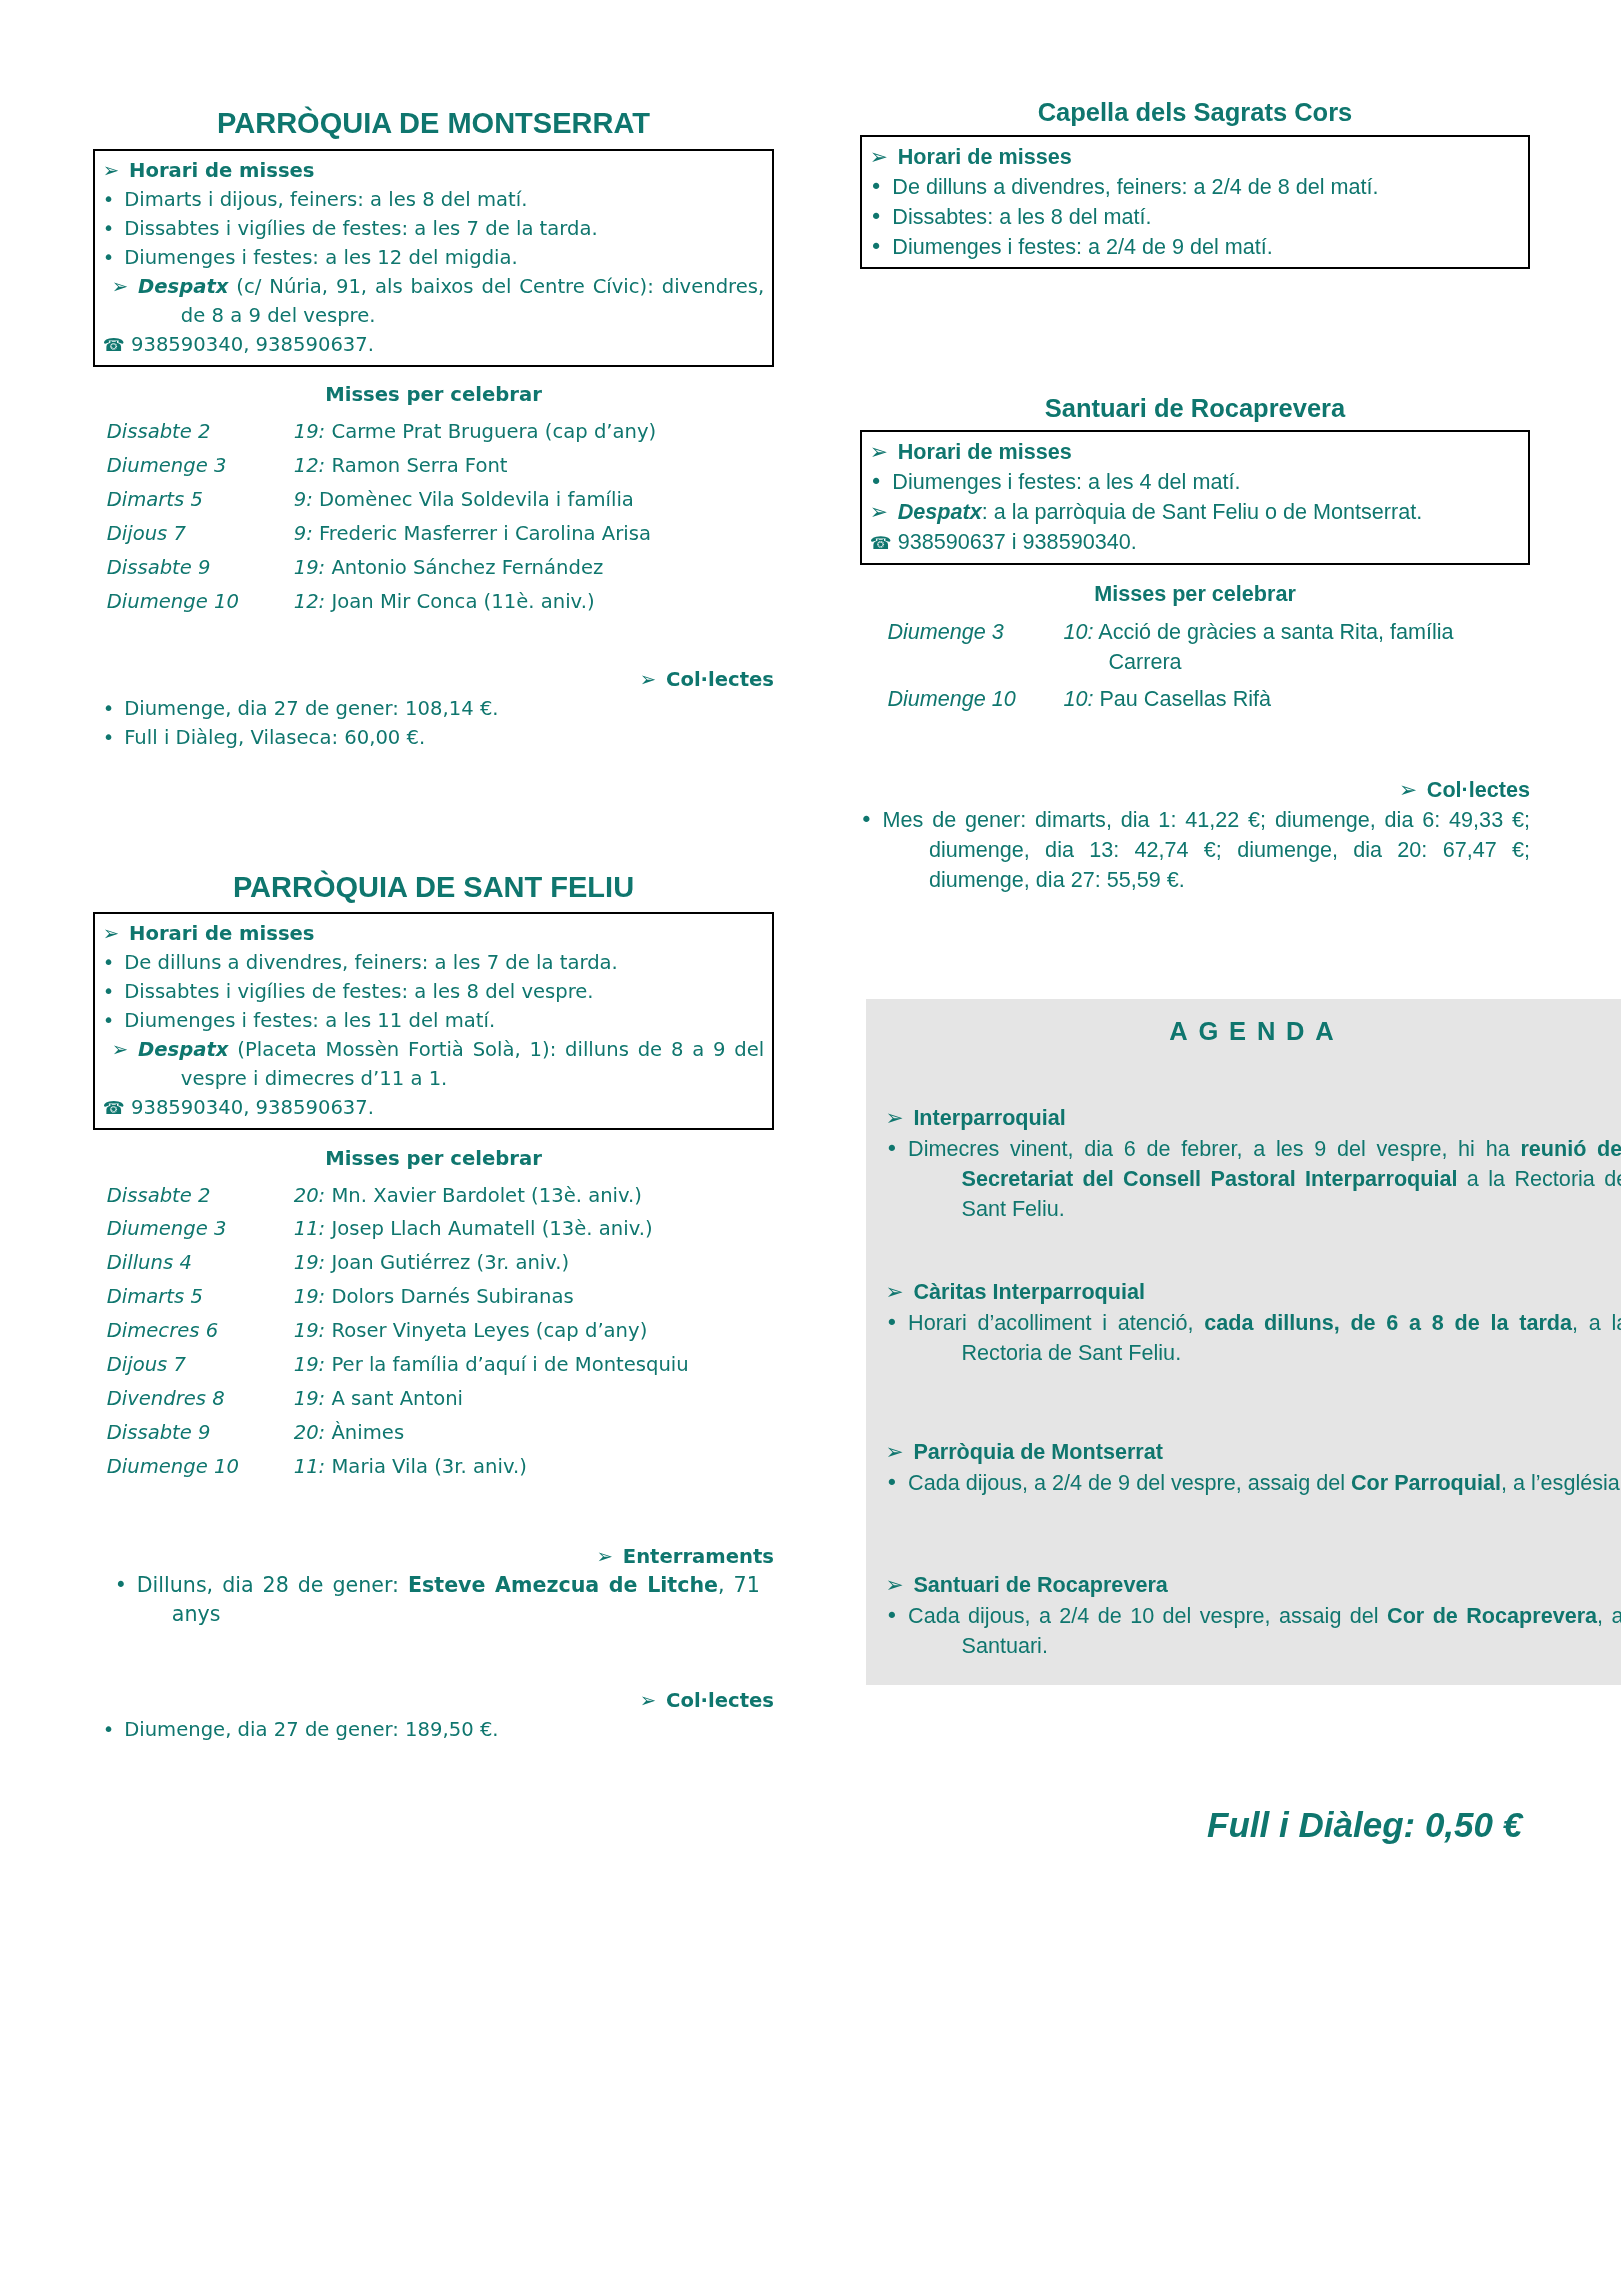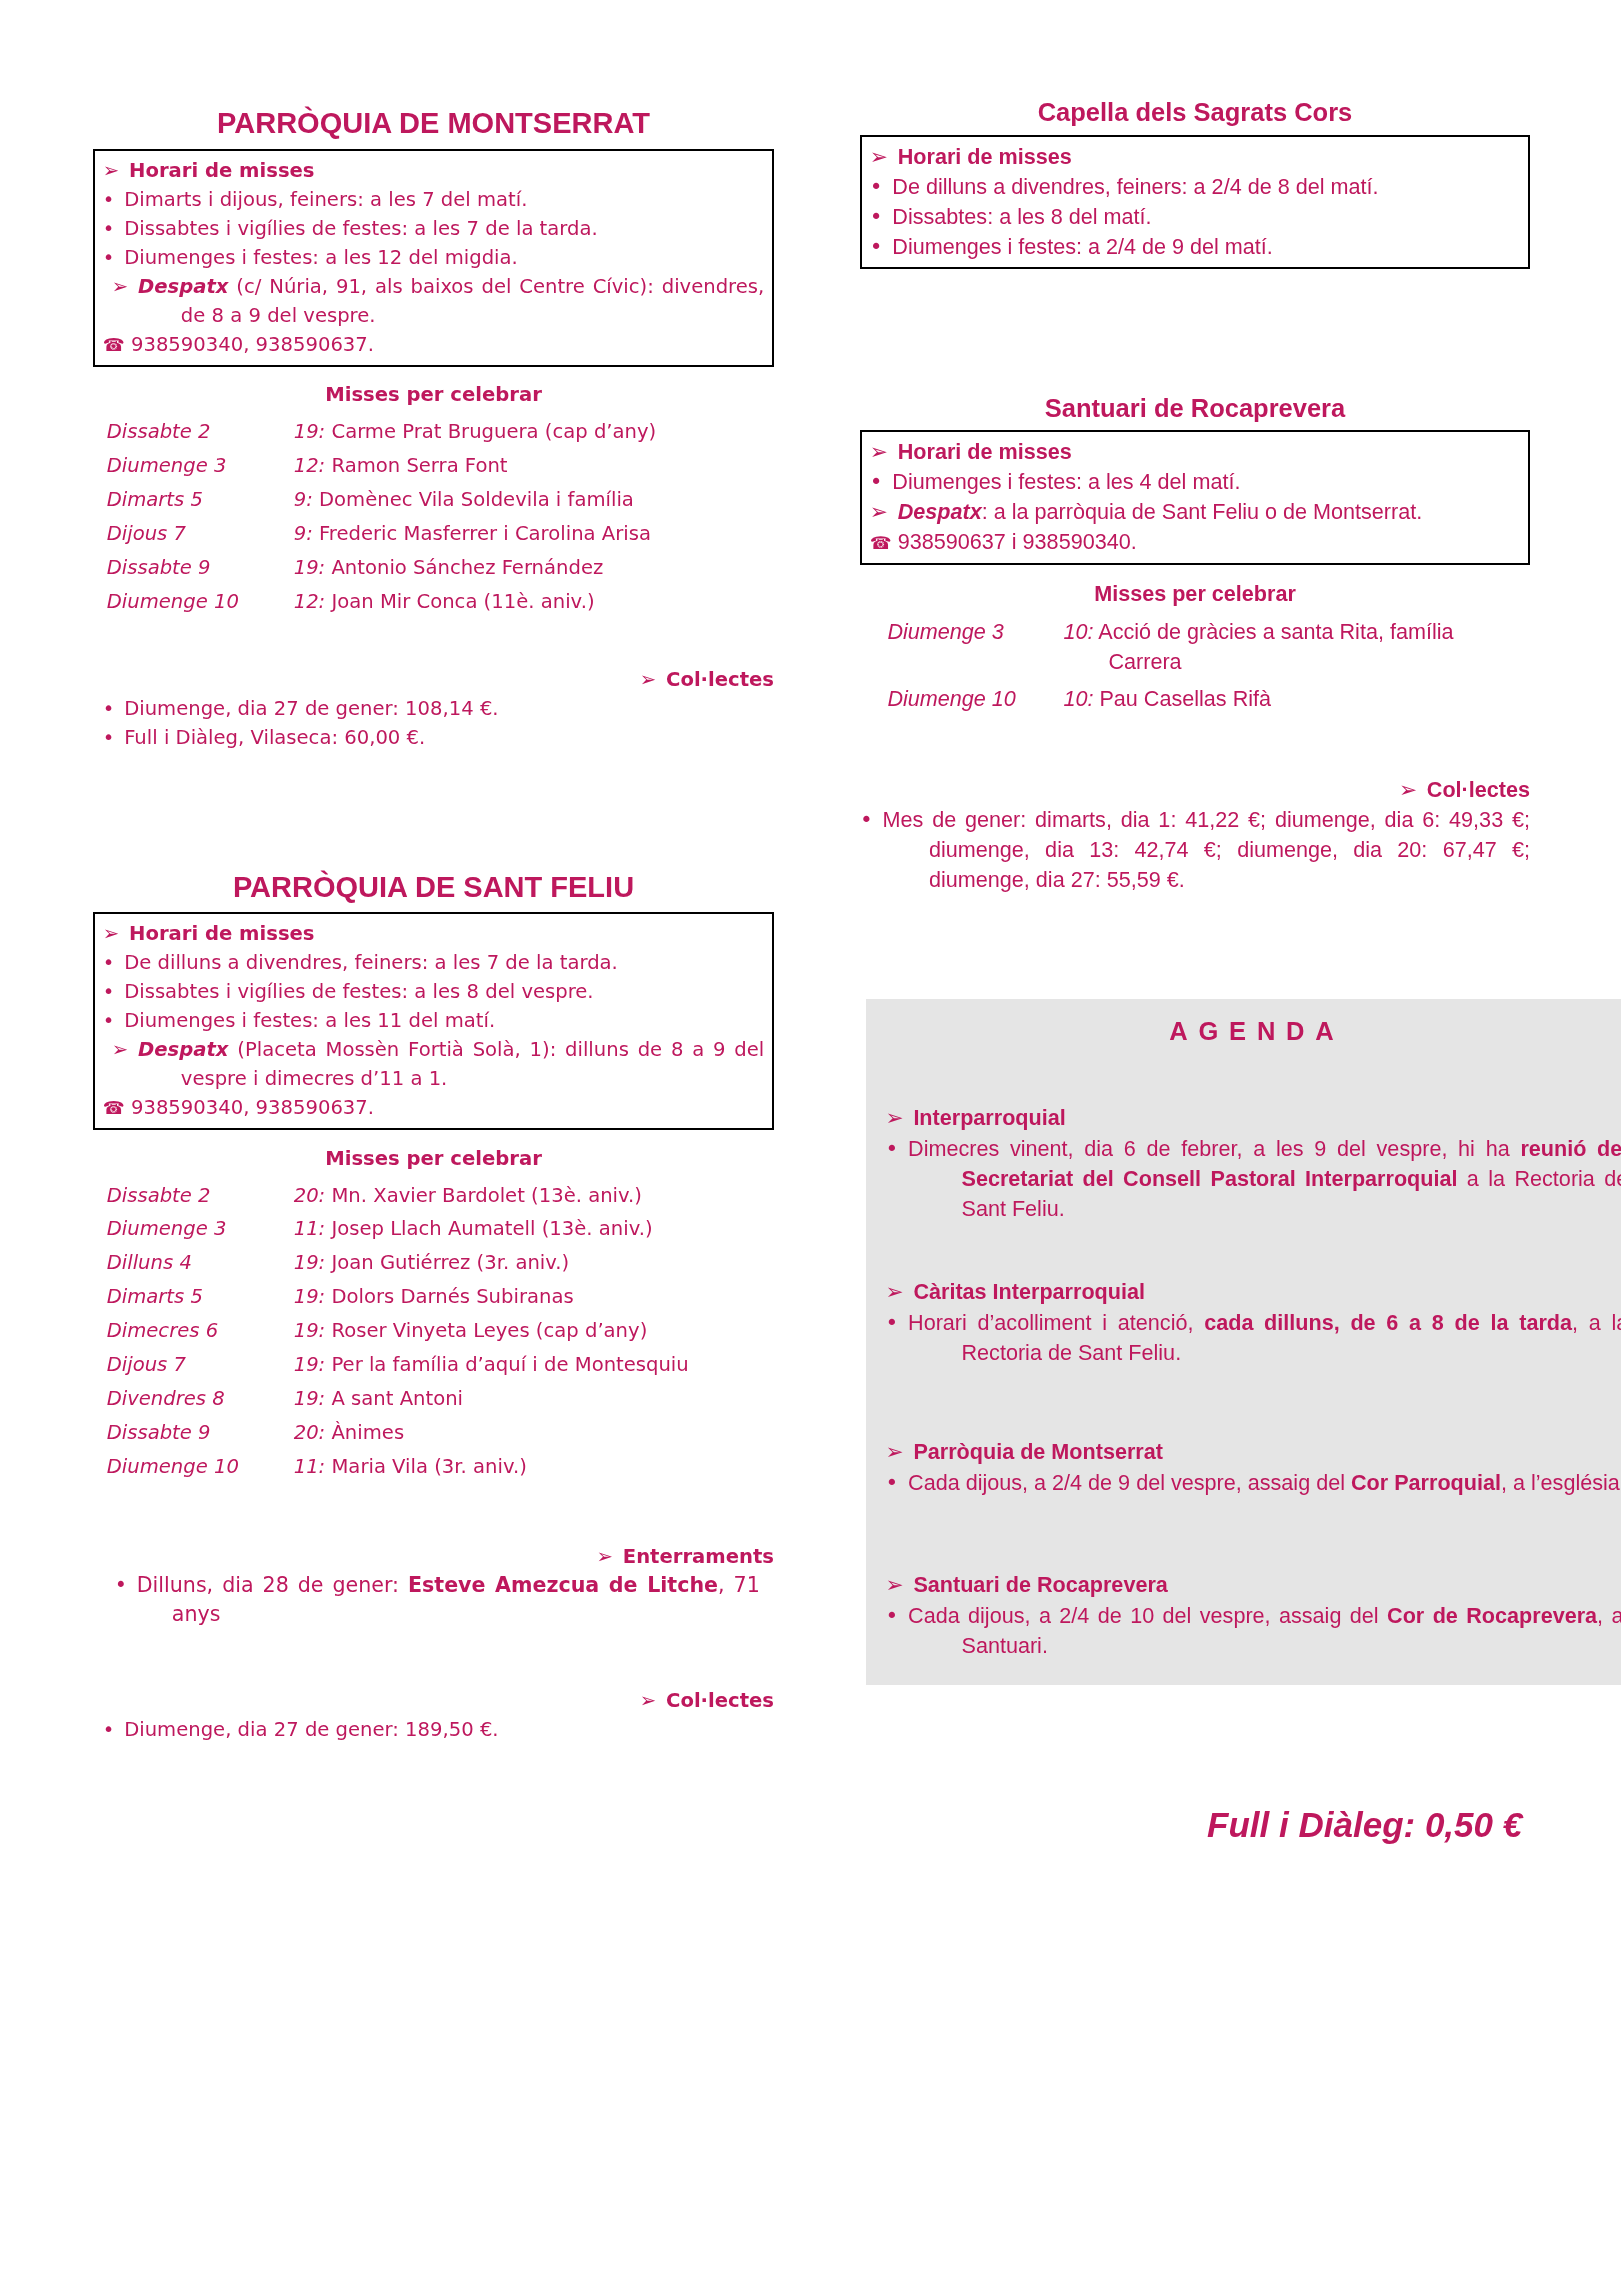--- a/index.html
+++ b/index.html
@@ -1,16 +1,16 @@
 <!DOCTYPE html>
 <html><head>
 <meta charset="utf-8">
 <style>
   html,body{margin:0;padding:0;background:#ffffff;}
-  .page{position:relative;width:1621px;height:2293px;background:#ffffff;color:#be185d;overflow:hidden;}
+  .page{position:relative;width:1621px;height:2293px;background:#ffffff;color:#0f766e;overflow:hidden;}
   .col{position:absolute;top:0;}
   .col-left{left:93px;width:681px;font-family:"DejaVu Sans",sans-serif;font-size:19.6px;line-height:29px;}
   .col-right{left:860px;width:670px;font-family:"Liberation Sans",sans-serif;font-size:21.6px;line-height:30px;}
 
   .big-title{font-family:"Liberation Sans",sans-serif;font-weight:bold;font-size:29px;line-height:35px;text-align:center;}
   .big-title.first{margin-top:106px;}
   .big-title.second{margin-top:118px;}
   .rt-title{font-weight:bold;font-size:25.5px;line-height:29px;text-align:center;}
   .rt-title.first{margin-top:98px;}
   .rt-title.second{margin-top:125px;}
@@ -56,21 +56,21 @@
 <body>
 
 <div class="page">
 
   <div class="col col-left">
 
     <div class="big-title first">PARRÒQUIA DE MONTSERRAT</div>
 
     <div class="hbox">
       <div class="sec-head"><span class="arrow">➢</span><span>Horari de misses</span></div>
-      <div class="blt-line"><span class="blt">•</span><span>Dimarts i dijous, feiners: a les 7 del matí.</span></div>
+      <div class="blt-line"><span class="blt">•</span><span>Dimarts i dijous, feiners: a les 8 del matí.</span></div>
       <div class="blt-line"><span class="blt">•</span><span>Dissabtes i vigílies de festes: a les 7 de la tarda.</span></div>
       <div class="blt-line"><span class="blt">•</span><span>Diumenges i festes: a les 12 del migdia.</span></div>
       <div class="despatx"><span class="arrow">➢</span><span class="bi">Despatx</span><span> (c/ Núria, 91, als baixos del Centre Cívic): divendres, de 8 a 9 del vespre.</span></div>
       <div><span class="phone">☎</span> <span>938590340, 938590637.</span></div>
     </div>
 
     <div class="center-head">Misses per celebrar</div>
     <div class="mass-table">
       <div class="mass-row">
           <div class="mass-day">Dissabte 2</div>

